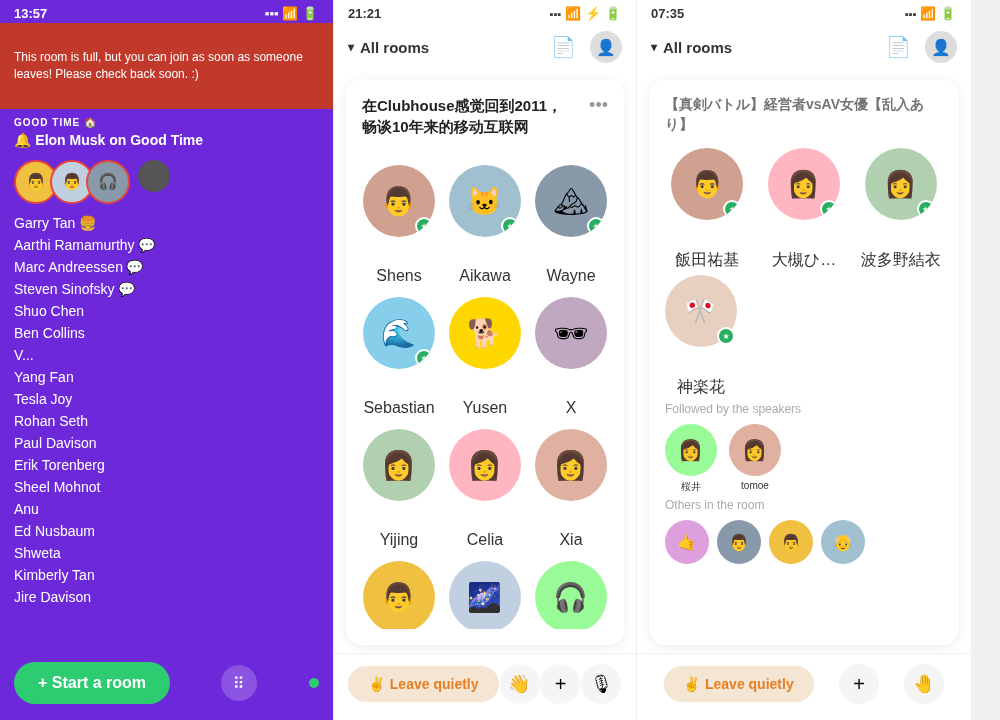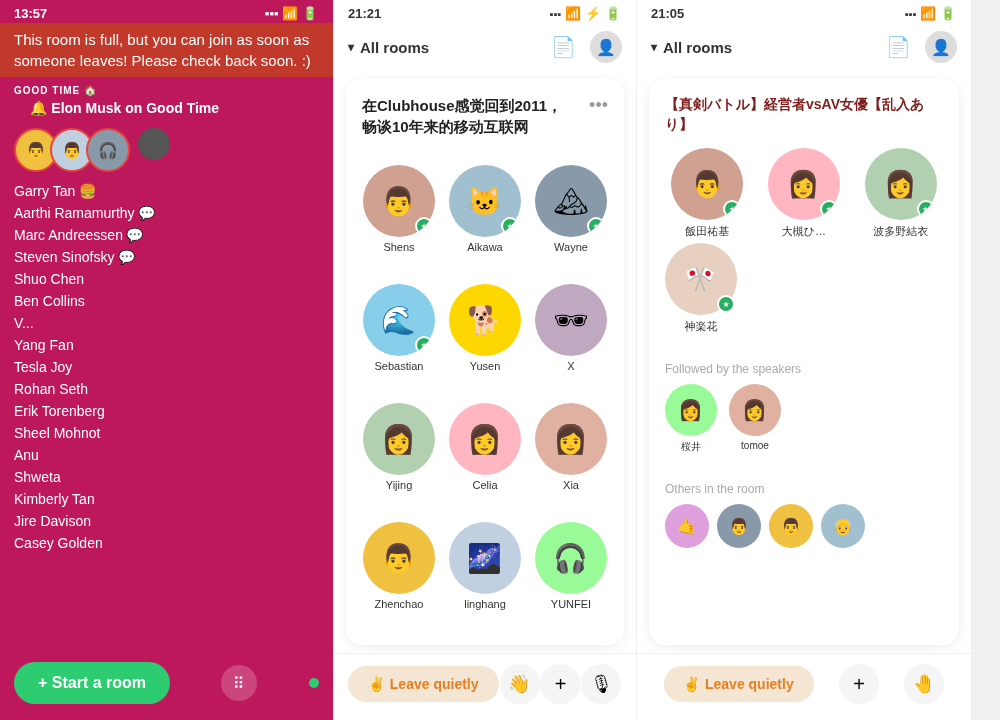--- a/index.html
+++ b/index.html
@@ -9,55 +9,55 @@
       display: flex;
       font-family: -apple-system, BlinkMacSystemFont, 'Helvetica Neue', Arial, sans-serif;
       background: #f0f0f0;
       overflow: hidden;
     }
 
     
     .panel1 {
       width: 333px;
       height: 720px;
-      background: #be185d;
+      background: #6d28d9;
       display: flex;
       flex-direction: column;
       position: relative;
       overflow: hidden;
     }
     .panel1-status {
       display: flex;
       justify-content: space-between;
       align-items: center;
       padding: 6px 14px 2px;
       color: white;
       font-size: 13px;
       font-weight: 600;
     }
     .status-icons { display: flex; gap: 4px; align-items: center; }
     .panel1-banner {
       background: #c0392b;
       color: white;
-      font-size: 15px;
-      padding: 6px 14px;
+      font-size: 12px;
+      padding: 26px 14px;
       line-height: 1.4;
     }
     .panel1-good-time {
       padding: 8px 14px 4px;
       color: white;
       font-size: 10px;
       font-weight: 700;
       letter-spacing: 1px;
       display: flex;
       align-items: flex-start;
       gap: 4px;
     }
     .panel1-room-title {
-      padding: 0 30px 8px;
+      padding: 0 14px 8px;
       color: white;
       font-size: 14px;
       font-weight: 600;
       display: flex;
       align-items: center;
       gap: 6px;
     }
     .panel1-avatar-row {
       display: flex;
       padding: 4px 14px 8px;
@@ -225,23 +225,24 @@
       background: #27ae60;
       border-radius: 50%;
       border: 2px solid white;
       display: flex;
       align-items: center;
       justify-content: center;
       font-size: 8px;
       color: white;
     }
     .avatar-name {
-      font-size: 11px;
+      font-size: 16px;
       color: #333;
       text-align: center;
+      margin-top: 26px;
     }
     .panel2-bottom {
       padding: 10px 14px 16px;
       display: flex;
       justify-content: space-around;
       align-items: center;
       border-top: 1px solid #f0f0f0;
     }
     .leave-quietly-btn {
       background: #f5e6d3;
@@ -299,28 +300,28 @@
       padding: 16px;
       box-shadow: 0 2px 12px rgba(0,0,0,0.08);
       flex: 1;
       overflow-y: auto;
       display: flex;
       flex-direction: column;
     }
     .panel3-room-title {
       font-size: 14px;
       font-weight: 700;
-      color: #7f1d1d;
+      color: #737373;
       margin-bottom: 14px;
       line-height: 1.4;
     }
     .section-label {
       font-size: 12px;
       color: #aaa;
-      margin: 24px 0 8px;
+      margin: 0 0 8px;
     }
     .avatar-grid-3col {
       display: grid;
       grid-template-columns: repeat(3, 1fr);
       gap: 12px;
       margin-bottom: 4px;
     }
     .avatar-cell-sm {
       display: flex;
       flex-direction: column;
@@ -425,39 +426,42 @@
     <div class="member-item">
         <span>Yang Fan</span>
       </div>
     <div class="member-item">
         <span>Tesla Joy</span>
       </div>
     <div class="member-item">
         <span>Rohan Seth</span>
       </div>
     <div class="member-item">
+        <span>Paul Davison</span>
+      </div>
+    <div class="member-item">
         <span>Erik Torenberg</span>
       </div>
     <div class="member-item">
         <span>Sheel Mohnot</span>
       </div>
     <div class="member-item">
         <span>Anu</span>
       </div>
     <div class="member-item">
+        <span>Ed Nusbaum</span>
+      </div>
+    <div class="member-item">
         <span>Shweta</span>
       </div>
     <div class="member-item">
         <span>Kimberly Tan</span>
       </div>
     <div class="member-item">
         <span>Jire Davison</span>
-      </div>
-    <div class="member-item">
-        <span>Casey Golden</span>
       </div>
   </div>
 
   <div class="panel1-bottom">
     <button class="start-room-btn">
       <span>+ Start a room</span>
     </button>
     <div class="dots-btn">
       <span style="font-size:16px; color:white;">⠿</span>
     </div>
@@ -588,21 +592,21 @@
       <span style="font-size:20px;font-weight:300;">+</span>
     </button>
     <button class="bottom-icon-btn">
       <span>🎙</span>
     </button>
   </div>
 </div>
 
 <div class="panel3">
   <div class="panel3-status">
-    <span>21:05</span>
+    <span>07:35</span>
     <div class="status-icons">
       <span style="font-size:11px;">▪▪▪</span>
       <span>📶</span>
       <span>🔋</span>
     </div>
   </div>
 
   <div class="panel3-nav">
     <div class="all-rooms-btn">
       <span class="chevron-down">▾</span>

